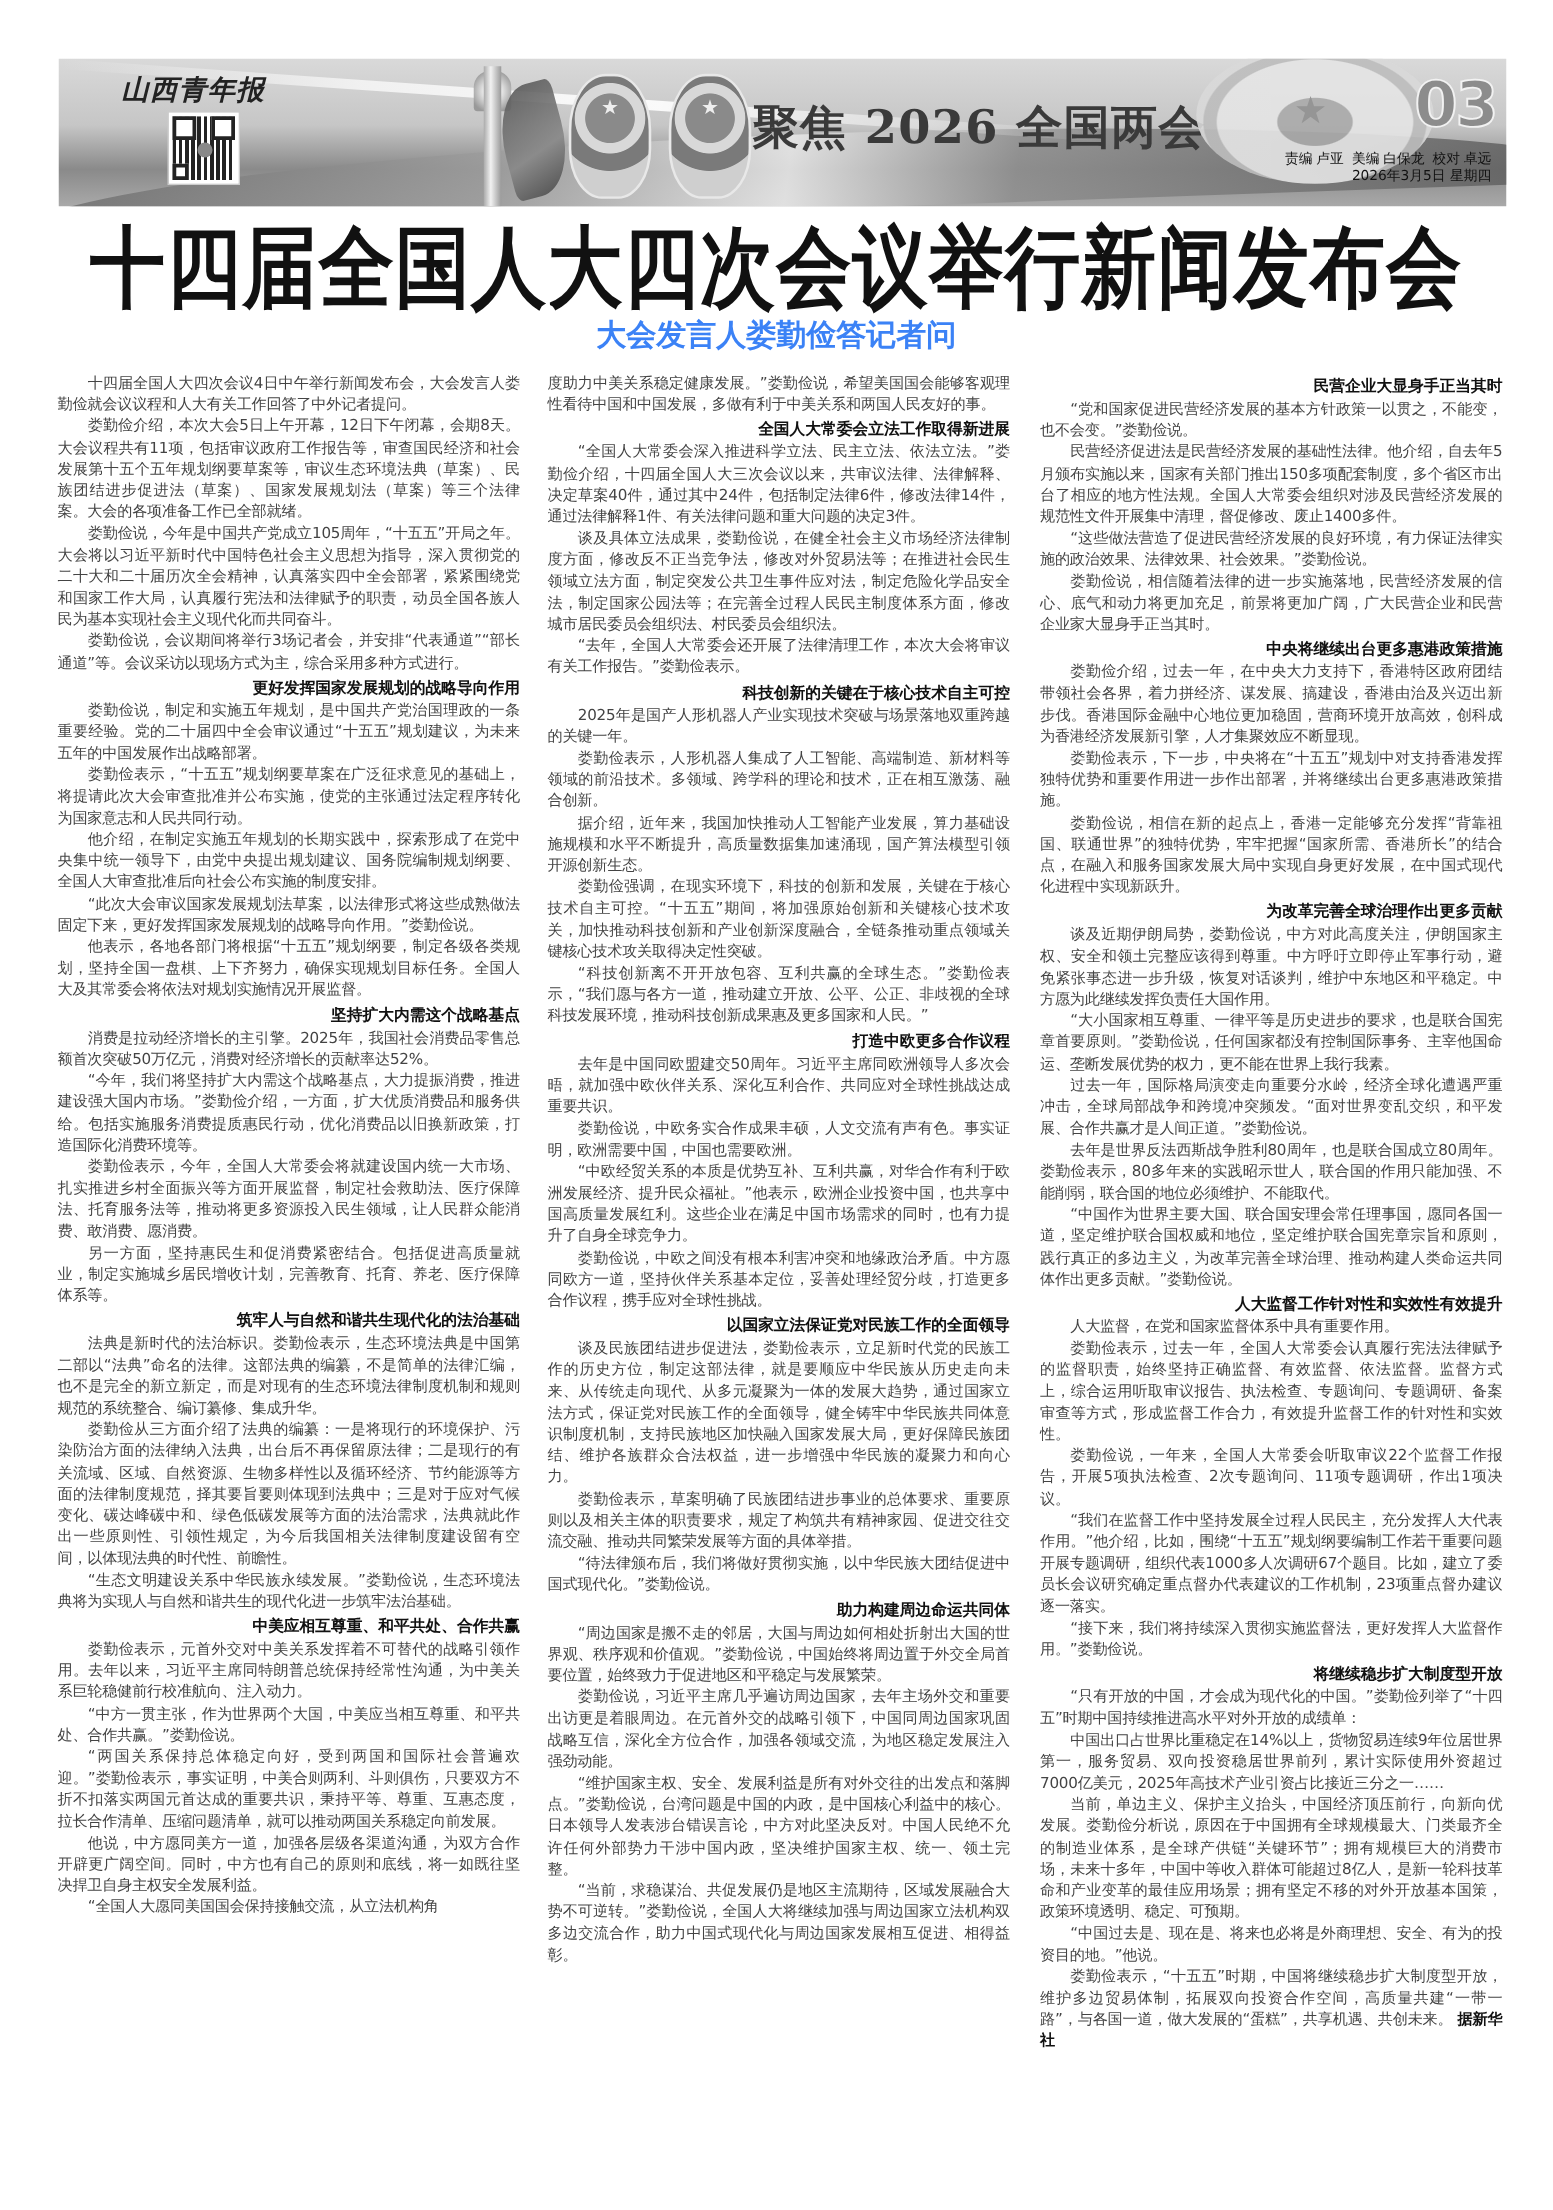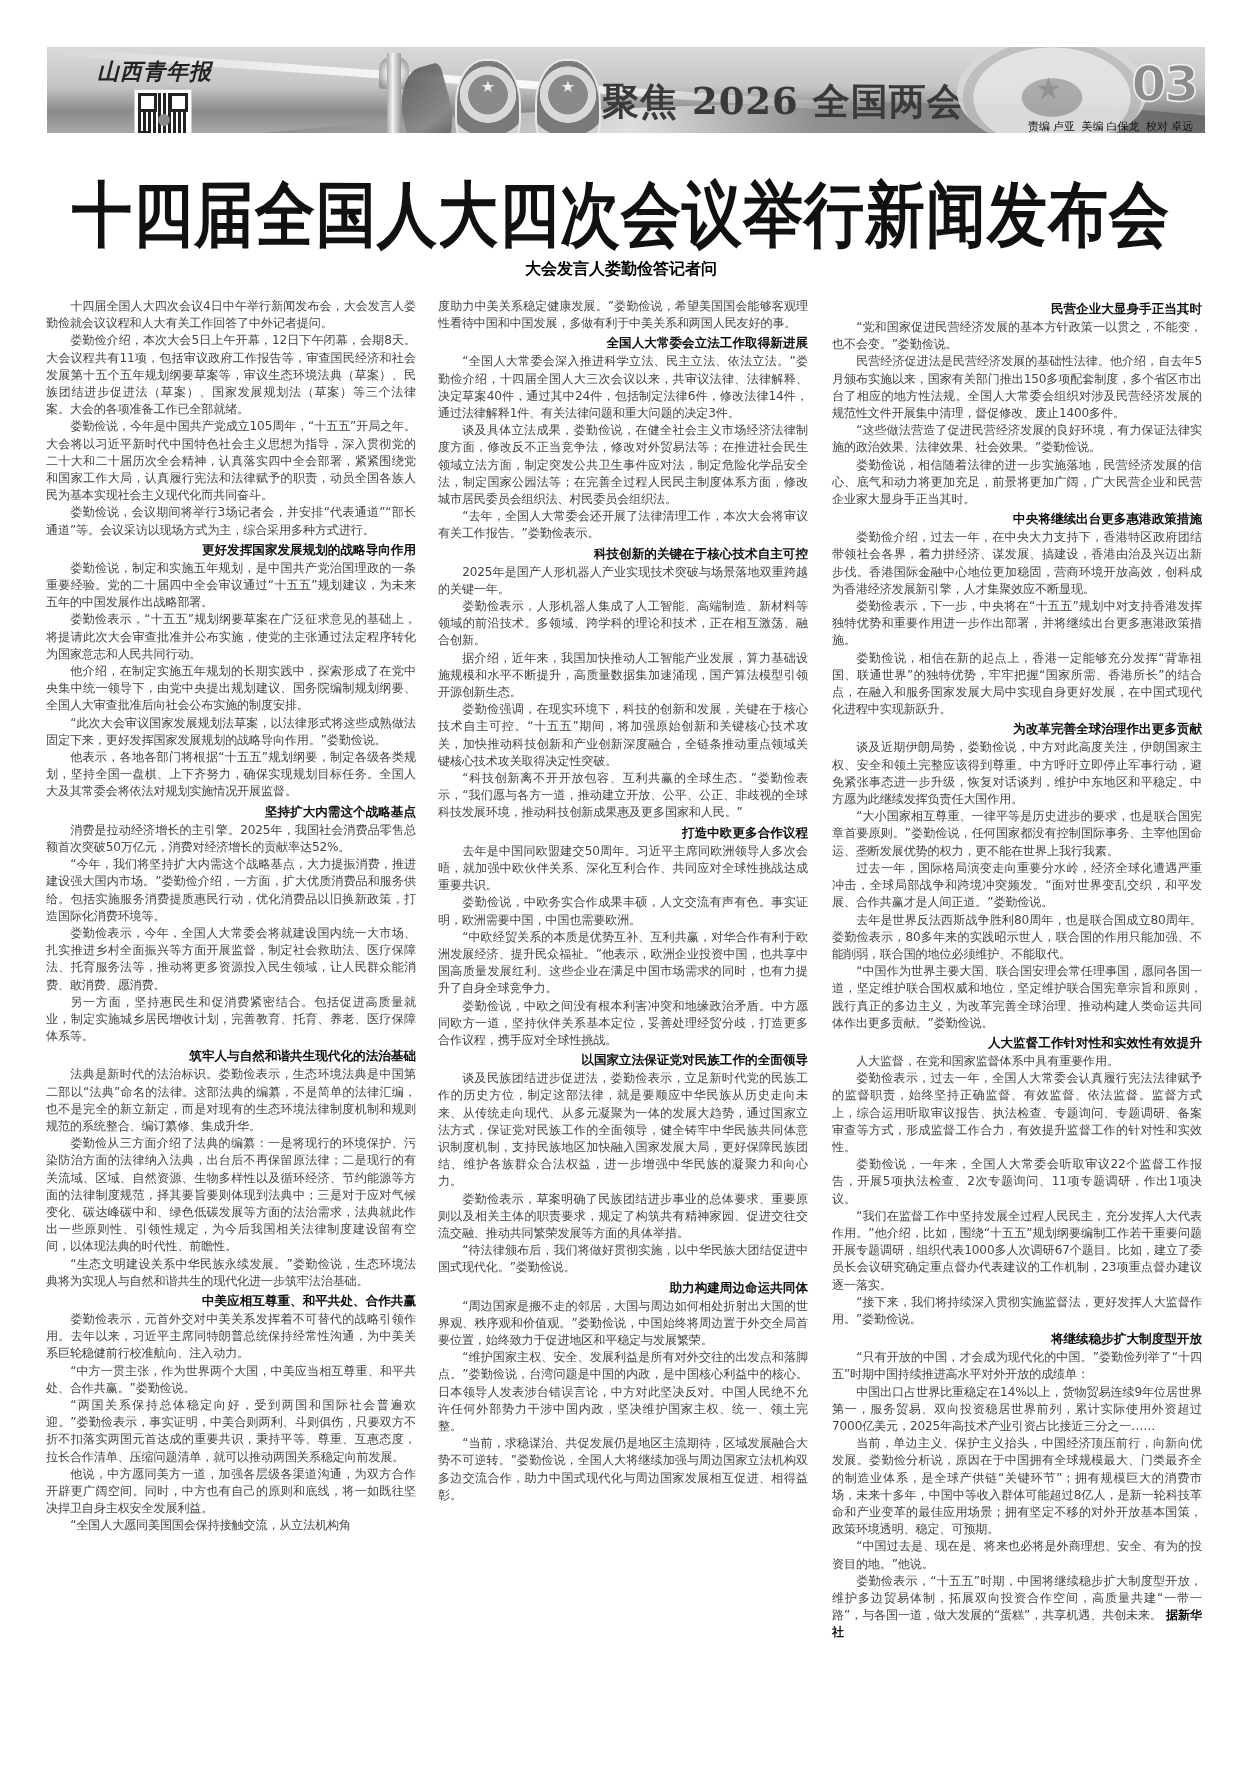--- a/index.html
+++ b/index.html
@@ -1,21 +1,21 @@
 <!DOCTYPE html>
 <html><head>
 <meta charset="utf-8">
 <style>
   * { box-sizing: border-box; margin: 0; padding: 0; }
   html, body { width: 1242px; height: 1768px; background: #ffffff; overflow: hidden; }
   body { position: relative; font-family: "DejaVu Serif", "Liberation Serif", serif; color: #333; }
 
   
   .banner {
-    position: absolute; left: 47px; top: 47px; width: 1158px; height: 86px;
+    position: absolute; left: 47px; top: 47px; width: 1158px; height: 118px;
     background: linear-gradient(180deg, #d9d9d9 0%, #c6c6c6 45%, #8a8a8a 75%, #a9a9a9 100%);
     overflow: hidden;
   }
   .banner .swoosh {
     position: absolute; left: -40px; top: 60px; width: 1300px; height: 60px;
     background: linear-gradient(100deg, #6a6a6a 0%, #9d9d9d 30%, #eaeaea 48%, #8e8e8e 62%, #555 100%);
     border-radius: 50% 50% 0 0 / 100% 100% 0 0;
     transform: rotate(-2deg);
     opacity: .85;
   }
@@ -87,22 +87,22 @@
 
   
   .headline {
     position: absolute; left: 0; top: 172px; width: 1242px; text-align: center;
     font-family: "DejaVu Serif", serif; font-weight: 900; font-size: 60px;
     color: #111; letter-spacing: 1px; line-height: 72px;
     transform: scaleY(1.18); transform-origin: top center;
   }
   .subheadline {
     position: absolute; left: 0; top: 254px; width: 1242px; text-align: center;
-    font-family: Liberation Sans, sans-serif; font-weight: bold; font-size: 16px;
-    color: #000000; line-height: 30px;
+    font-family: Liberation Sans, sans-serif; font-weight: bold; font-size: 24px;
+    color: #3b82f6; line-height: 30px;
   }
 
   
   .columns { position: absolute; left: 46px; top: 298px; width: 1158px; height: 1440px; }
   .col { position: absolute; top: 0; width: 370px; }
   .col-1 { left: 0; }
   .col-2 { left: 392px; }
   .col-3 { left: 786px; }
 
   .para {
@@ -208,20 +208,21 @@
       <p class="para"><span>去年是中国同欧盟建交50周年。习近平主席同欧洲领导人多次会晤，就加强中欧伙伴关系、深化互利合作、共同应对全球性挑战达成重要共识。</span></p>
       <p class="para"><span>娄勤俭说，中欧务实合作成果丰硕，人文交流有声有色。事实证明，欧洲需要中国，中国也需要欧洲。</span></p>
       <p class="para"><span>“中欧经贸关系的本质是优势互补、互利共赢，对华合作有利于欧洲发展经济、提升民众福祉。”他表示，欧洲企业投资中国，也共享中国高质量发展红利。这些企业在满足中国市场需求的同时，也有力提升了自身全球竞争力。</span></p>
       <p class="para"><span>娄勤俭说，中欧之间没有根本利害冲突和地缘政治矛盾。中方愿同欧方一道，坚持伙伴关系基本定位，妥善处理经贸分歧，打造更多合作议程，携手应对全球性挑战。</span></p>
       <h3 class="section-head"><span>以国家立法保证党对民族工作的全面领导</span></h3>
       <p class="para"><span>谈及民族团结进步促进法，娄勤俭表示，立足新时代党的民族工作的历史方位，制定这部法律，就是要顺应中华民族从历史走向未来、从传统走向现代、从多元凝聚为一体的发展大趋势，通过国家立法方式，保证党对民族工作的全面领导，健全铸牢中华民族共同体意识制度机制，支持民族地区加快融入国家发展大局，更好保障民族团结、维护各族群众合法权益，进一步增强中华民族的凝聚力和向心力。</span></p>
       <p class="para"><span>娄勤俭表示，草案明确了民族团结进步事业的总体要求、重要原则以及相关主体的职责要求，规定了构筑共有精神家园、促进交往交流交融、推动共同繁荣发展等方面的具体举措。</span></p>
       <p class="para"><span>“待法律颁布后，我们将做好贯彻实施，以中华民族大团结促进中国式现代化。”娄勤俭说。</span></p>
       <h3 class="section-head"><span>助力构建周边命运共同体</span></h3>
       <p class="para"><span>“周边国家是搬不走的邻居，大国与周边如何相处折射出大国的世界观、秩序观和价值观。”娄勤俭说，中国始终将周边置于外交全局首要位置，始终致力于促进地区和平稳定与发展繁荣。</span></p>
+      <p class="para"><span>娄勤俭说，习近平主席几乎遍访周边国家，去年主场外交和重要出访更是着眼周边。在元首外交的战略引领下，中国同周边国家巩固战略互信，深化全方位合作，加强各领域交流，为地区稳定发展注入强劲动能。</span></p>
       <p class="para"><span>“维护国家主权、安全、发展利益是所有对外交往的出发点和落脚点。”娄勤俭说，台湾问题是中国的内政，是中国核心利益中的核心。日本领导人发表涉台错误言论，中方对此坚决反对。中国人民绝不允许任何外部势力干涉中国内政，坚决维护国家主权、统一、领土完整。</span></p>
       <p class="para"><span>“当前，求稳谋治、共促发展仍是地区主流期待，区域发展融合大势不可逆转。”娄勤俭说，全国人大将继续加强与周边国家立法机构双多边交流合作，助力中国式现代化与周边国家发展相互促进、相得益彰。</span></p>
     </section>
   <section class="col col-3">
       <h3 class="section-head"><span>民营企业大显身手正当其时</span></h3>
       <p class="para"><span>“党和国家促进民营经济发展的基本方针政策一以贯之，不能变，也不会变。”娄勤俭说。</span></p>
       <p class="para"><span>民营经济促进法是民营经济发展的基础性法律。他介绍，自去年5月颁布实施以来，国家有关部门推出150多项配套制度，多个省区市出台了相应的地方性法规。全国人大常委会组织对涉及民营经济发展的规范性文件开展集中清理，督促修改、废止1400多件。</span></p>
       <p class="para"><span>“这些做法营造了促进民营经济发展的良好环境，有力保证法律实施的政治效果、法律效果、社会效果。”娄勤俭说。</span></p>
       <p class="para"><span>娄勤俭说，相信随着法律的进一步实施落地，民营经济发展的信心、底气和动力将更加充足，前景将更加广阔，广大民营企业和民营企业家大显身手正当其时。</span></p>
       <h3 class="section-head"><span>中央将继续出台更多惠港政策措施</span></h3>

